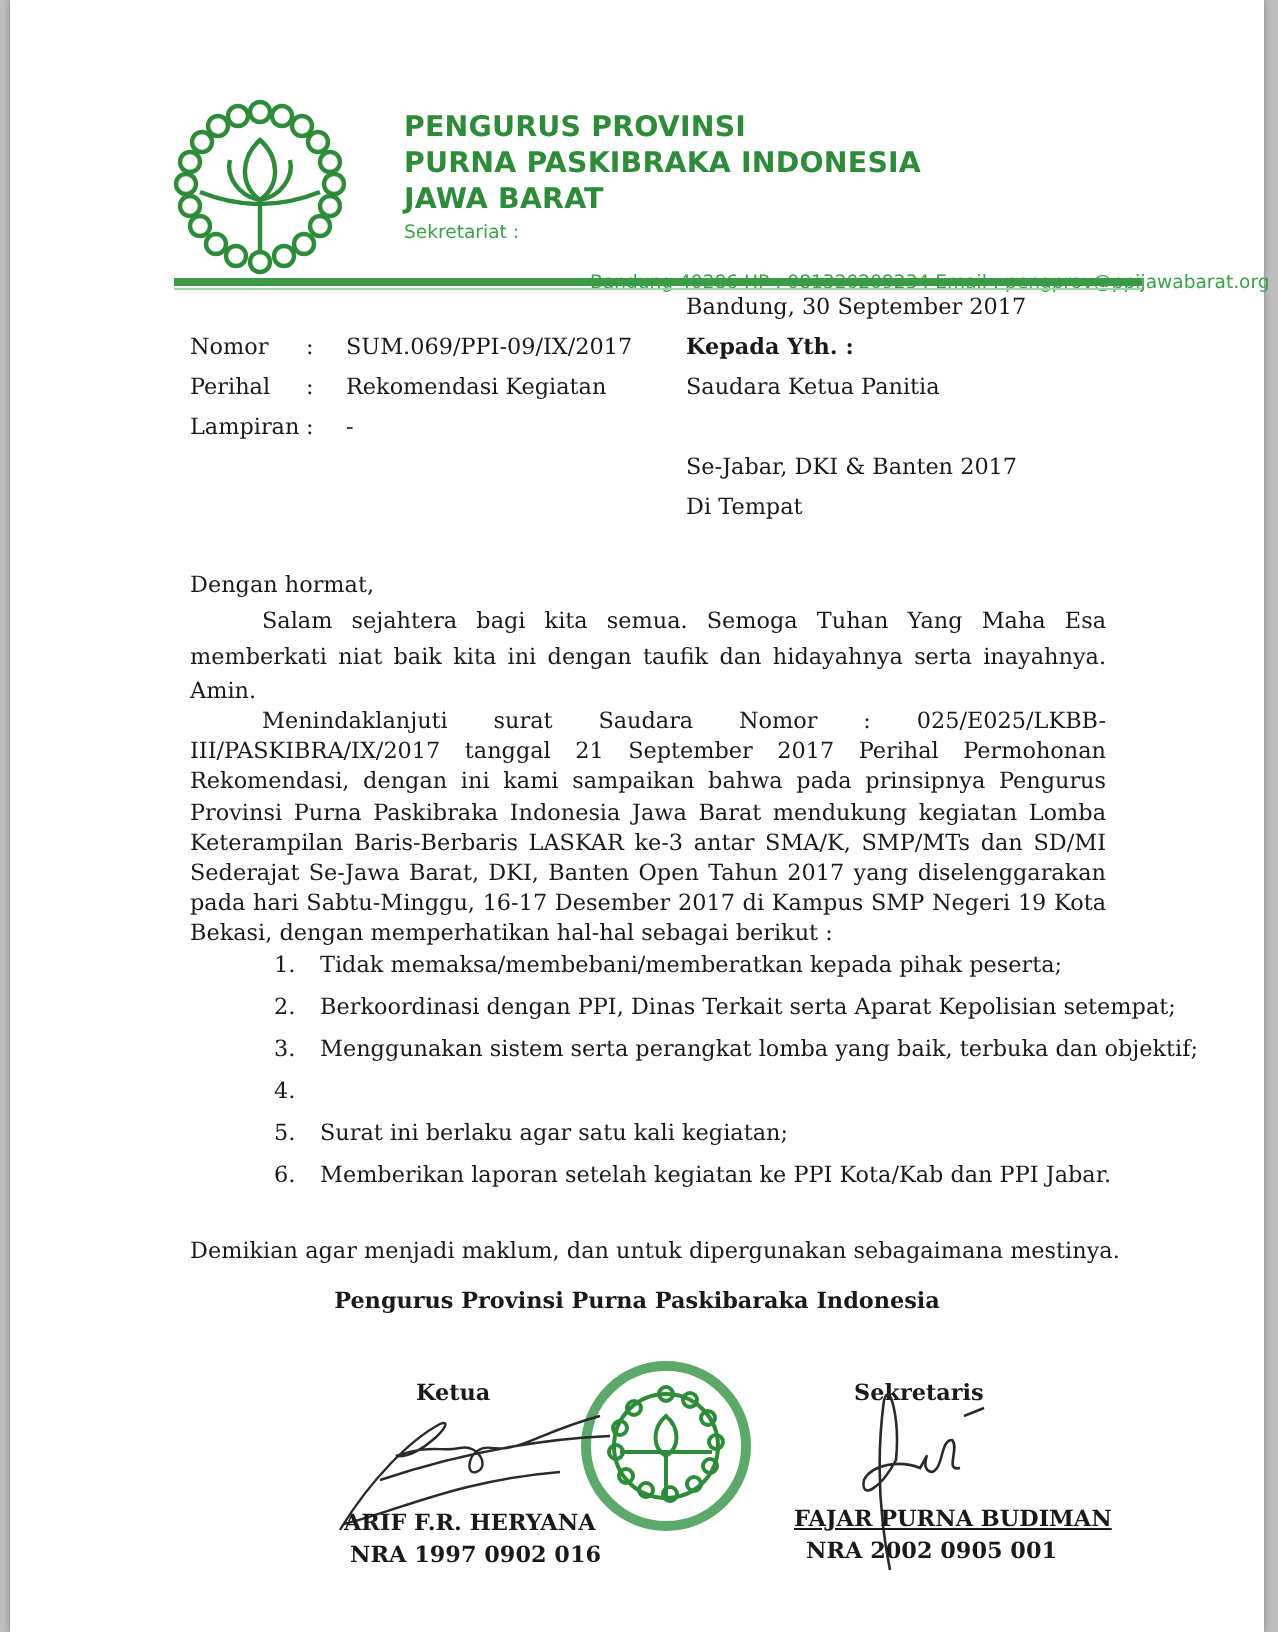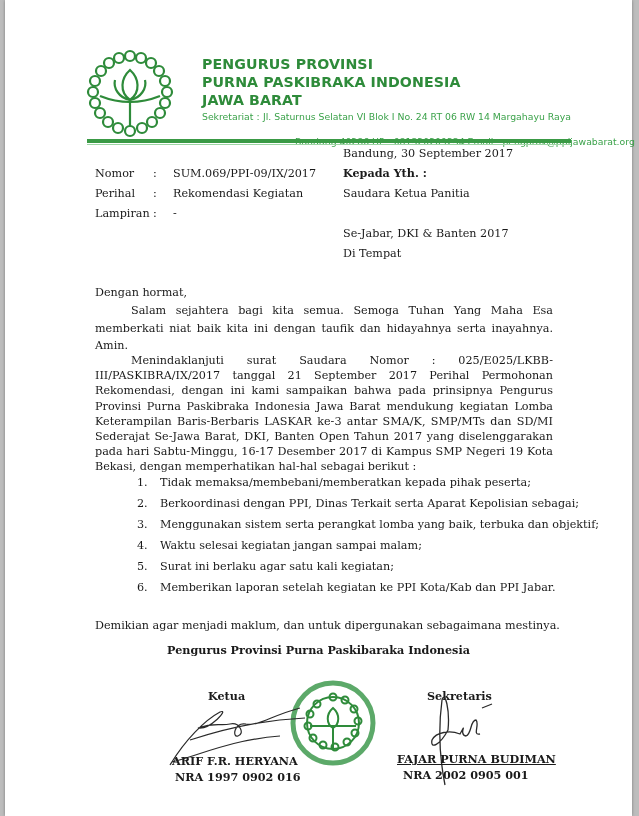--- a/index.html
+++ b/index.html
@@ -81,21 +81,20 @@
       <path d="M45 52 C56 50 62 40 60 32"></path>
       <path d="M15 48 Q45 60 75 48"></path>
       <path d="M45 52 L45 78"></path>
     </g>
   </svg>
 
   <div class="lh-title lh-t1">PENGURUS PROVINSI</div>
   <div class="lh-title lh-t2">PURNA PASKIBRAKA INDONESIA</div>
   <div class="lh-title lh-t3">JAWA BARAT</div>
   <div class="lh-addr lh-a0">Sekretariat :</div>
-  <div class="lh-addr lh-a1">Jl. Saturnus Selatan VI Blok I No. 24 RT 06 RW 14 Margahayu Raya</div>
   <div class="lh-addr lh-a2">Bandung 40286 HP : 081320209234 Email : pengprov@ppijawabarat.org</div>
   <div class="rule-thick"></div>
   <div class="rule-thin"></div>
 
   <div class="txt rcpt" style="top:148px;">Bandung, 30 September 2017</div>
 
   <div class="txt meta-label" style="top:168px;">Nomor</div>
   <div class="txt meta-colon" style="top:168px;">:</div>
   <div class="txt meta-value" style="top:168px;">SUM.069/PPI-09/IX/2017</div>
 
@@ -112,25 +111,24 @@
   <div class="txt rcpt" style="top:228px;">Se-Jabar, DKI &amp; Banten 2017</div>
   <div class="txt rcpt" style="top:248px;">Di Tempat</div>
 
   <div class="txt" style="left:90px; top:287px;">Dengan hormat,</div>
   <div class="para indent" style="top:302px;">Salam sejahtera bagi kita semua. Semoga Tuhan Yang Maha Esa memberkati niat baik kita ini dengan taufik dan hidayahnya serta inayahnya. Amin.</div>
   <div class="para indent" style="top:353px; line-height:15.2px;">Menindaklanjuti surat Saudara Nomor : 025/E025/LKBB-III/PASKIBRA/IX/2017 tanggal 21 September 2017 Perihal Permohonan Rekomendasi, dengan ini kami sampaikan bahwa pada prinsipnya Pengurus Provinsi Purna Paskibraka Indonesia Jawa Barat mendukung kegiatan Lomba Keterampilan Baris-Berbaris LASKAR ke-3 antar SMA/K, SMP/MTs dan SD/MI Sederajat Se-Jawa Barat, DKI, Banten Open Tahun 2017 yang diselenggarakan pada hari Sabtu-Minggu, 16-17 Desember 2017 di Kampus SMP Negeri 19 Kota Bekasi, dengan memperhatikan hal-hal sebagai berikut :</div>
 
   <div class="list-num" style="top:476px;">1.</div>
   <div class="list-txt" style="top:476px;">Tidak memaksa/membebani/memberatkan kepada pihak peserta;</div>
   <div class="list-num" style="top:497px;">2.</div>
-  <div class="list-txt" style="top:497px;">Berkoordinasi dengan PPI, Dinas Terkait serta Aparat Kepolisian sebagai;</div>
+  <div class="list-txt" style="top:497px;">Berkoordinasi dengan PPI, Dinas Terkait serta Aparat Kepolisian setempat;</div>
   <div class="list-num" style="top:518px;">3.</div>
   <div class="list-txt" style="top:518px;">Menggunakan sistem serta perangkat lomba yang baik, terbuka dan objektif;</div>
   <div class="list-num" style="top:539px;">4.</div>
-  <div class="list-txt" style="top:539px;">Waktu selesai kegiatan jangan sampai malam;</div>
   <div class="list-num" style="top:560px;">5.</div>
   <div class="list-txt" style="top:560px;">Surat ini berlaku agar satu kali kegiatan;</div>
   <div class="list-num" style="top:581px;">6.</div>
   <div class="list-txt" style="top:581px;">Memberikan laporan setelah kegiatan ke PPI Kota/Kab dan PPI Jabar.</div>
 
   <div class="txt" style="left:90px; top:620px;">Demikian agar menjadi maklum, dan untuk dipergunakan sebagaimana mestinya.</div>
 
   <div class="center-line" style="top:643px; left:0;">Pengurus Provinsi Purna Paskibaraka Indonesia</div>
 
   <div class="txt bold" style="left:203px; top:691px;">Ketua</div>

